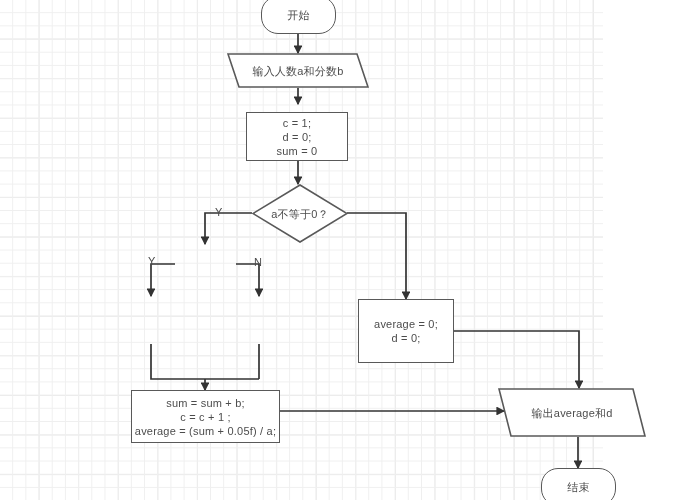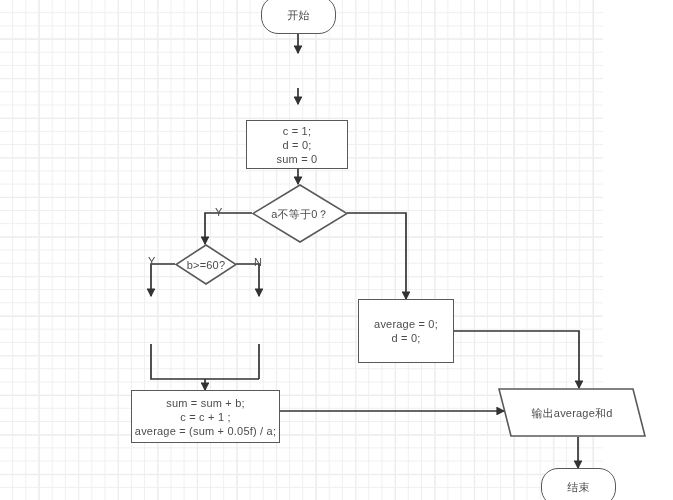--- a/index.html
+++ b/index.html
@@ -136,40 +136,40 @@
       <path d="M 151 344 L 151 379 L 259 379"></path>
 
       <path d="M 259 344 L 259 379"></path>
     </g>
   </svg>
 
   <div class="node term" style="left:261px; top:-4px; width:75px; height:38px;">
     <span class="nodelines">开始</span>
   </div>
 
+  <div class="node para" style="left:227px; top:53px; width:142px; height:35px;">
+    <svg width="142" height="35" viewBox="0 0 142 35" xmlns="http://www.w3.org/2000/svg">
+      <polygon points="12,34 141,34 130,1 1,1" fill="#ffffff" stroke="#595959" stroke-width="1.6"></polygon>
+    </svg>
+    <span class="ptext nodelines">输入人数a和分数b</span>
+  </div>
 
-  <div class="node box" style="left:246px; top:120px; width:102px; height:49px;">
+  <div class="node box" style="left:246px; top:112px; width:102px; height:49px;">
     <span class="nodelines">c = 1;
 d = 0;
 sum = 0</span>
   </div>
 
   <div class="node diamond" style="left:252px; top:184px; width:96px; height:59px;">
     <svg width="96" height="59" viewBox="0 0 96 59" xmlns="http://www.w3.org/2000/svg">
       <polygon points="48,1 95,29.5 48,58 1,29.5" fill="#ffffff" stroke="#595959" stroke-width="1.6"></polygon>
     </svg>
     <span class="dtext">a不等于0？</span>
   </div>
 
-  <div class="node diamond" style="left:175px; top:244px; width:62px; height:41px;">
-    <svg width="62" height="41" viewBox="0 0 62 41" xmlns="http://www.w3.org/2000/svg">
-      <polygon points="31,1 61,20.5 31,40 1,20.5" fill="#ffffff" stroke="#595959" stroke-width="1.6"></polygon>
-    </svg>
-    <span class="dtext">b&gt;=60?</span>
-  </div>
 
 
 
   <div class="node box" style="left:131px; top:390px; width:149px; height:53px;">
     <span class="nodelines">sum = sum + b;
 c = c + 1 ;
 average = (sum + 0.05f) / a;</span>
   </div>
 
   <div class="node box" style="left:358px; top:299px; width:96px; height:64px;justify-content:center;">

